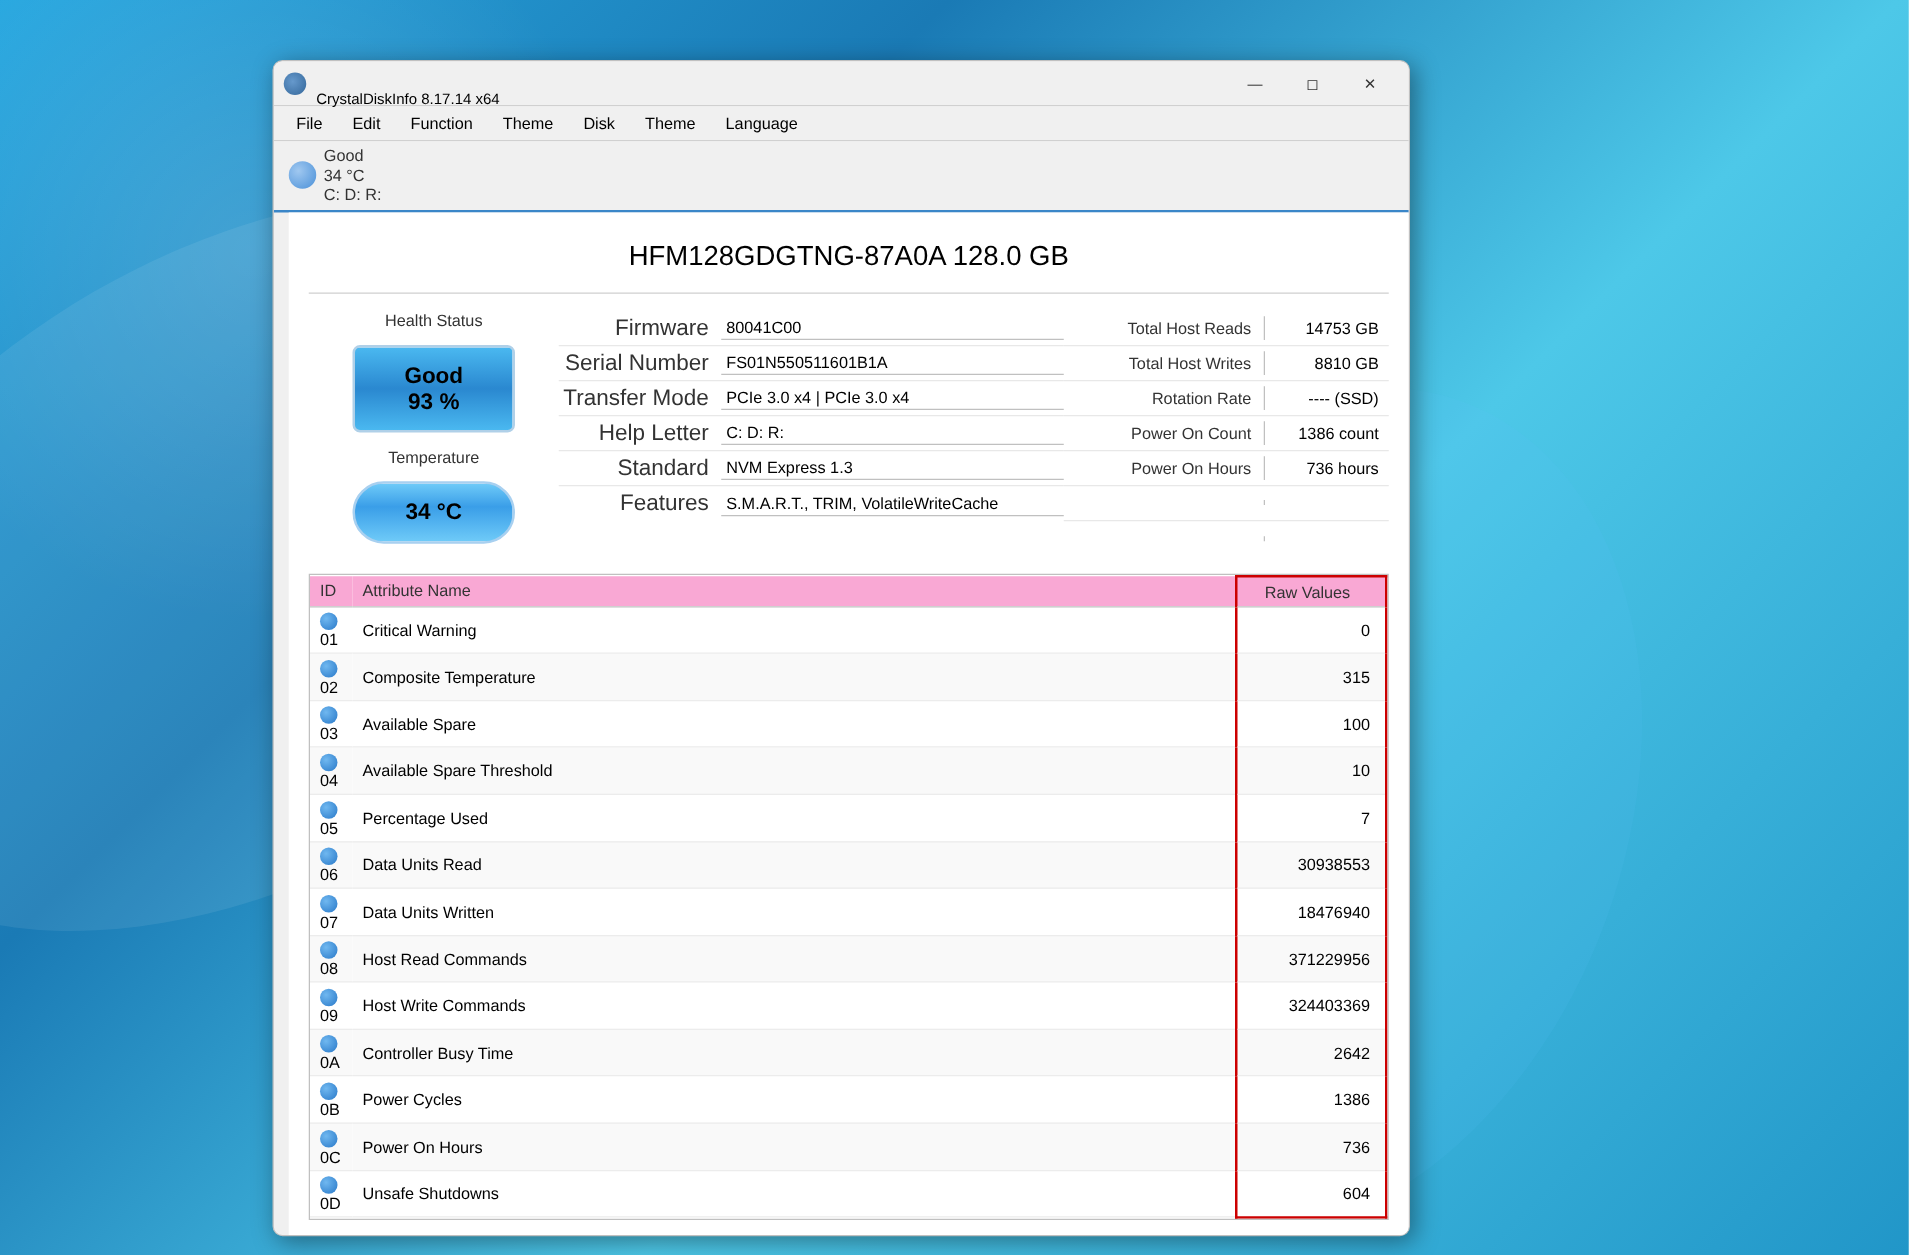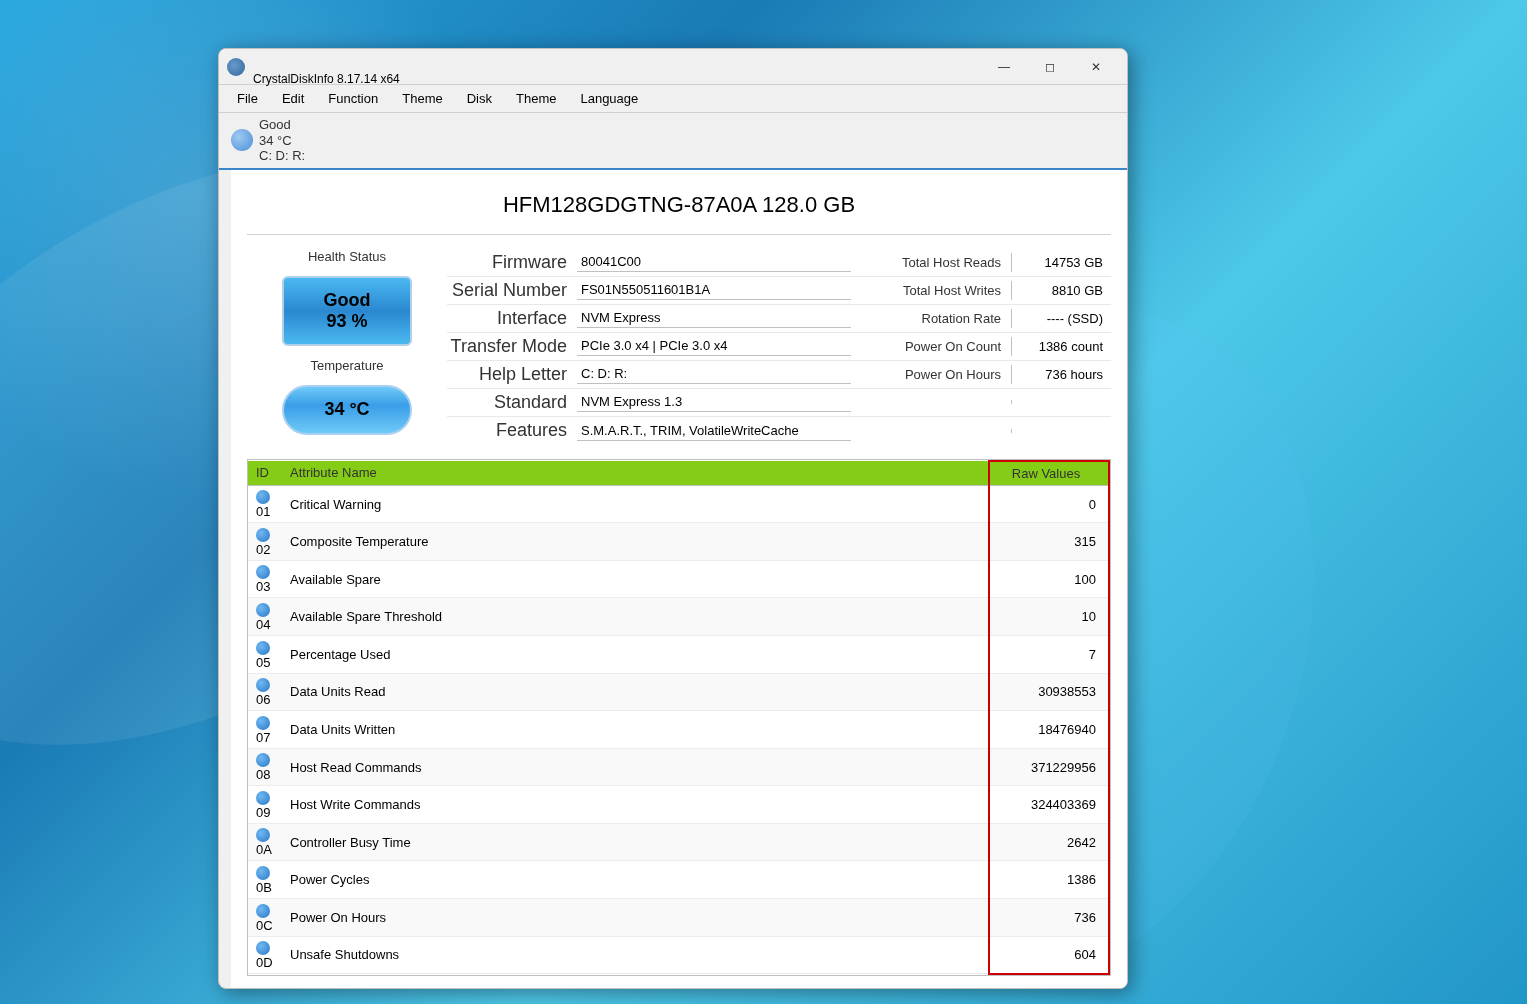--- a/index.html
+++ b/index.html
@@ -235,21 +235,21 @@
       border: 1px solid #c0c0c0;
       overflow: hidden;
       position: relative;
     }
     .smart-table {
       width: 100%;
       font-size: 13px;
       border-collapse: collapse;
     }
     .smart-table th {
-      background: #84cc16;
+      background: #f9a8d4;
       text-align: left;
       padding: 4px 8px;
       border-bottom: 1px solid #c0c0c0;
       font-weight: normal;
       color: #333;
     }
     .smart-table th.right { text-align: center; }
     .smart-table td {
       padding: 3px 8px;
       border-bottom: 1px solid #ececec;
@@ -375,24 +375,20 @@
       </div>
 
       <div class="info-middle">
         <div class="info-row">
           <span class="info-label">Firmware</span>
           <span class="info-value">80041C00</span>
         </div>
         <div class="info-row">
           <span class="info-label">Serial Number</span>
           <span class="info-value">FS01N550511601B1A</span>
-        </div>
-        <div class="info-row">
-          <span class="info-label">Interface</span>
-          <span class="info-value">NVM Express</span>
         </div>
         <div class="info-row">
           <span class="info-label">Transfer Mode</span>
           <span class="info-value">PCIe 3.0 x4 | PCIe 3.0 x4</span>
         </div>
         <div class="info-row">
           <span class="info-label">Help Letter</span>
           <span class="info-value">C: D: R:</span>
         </div>
         <div class="info-row">

